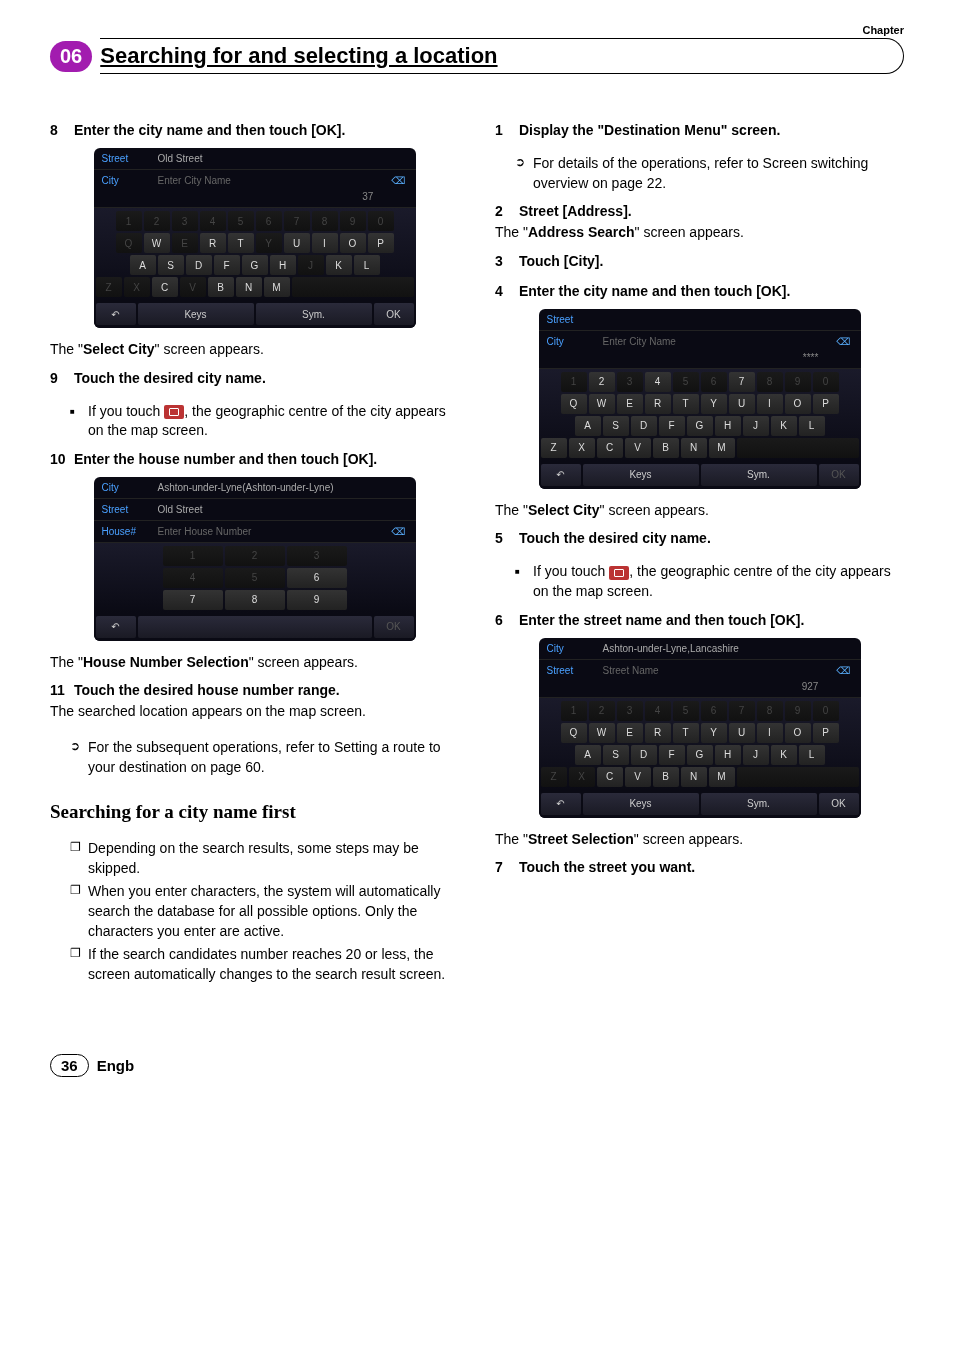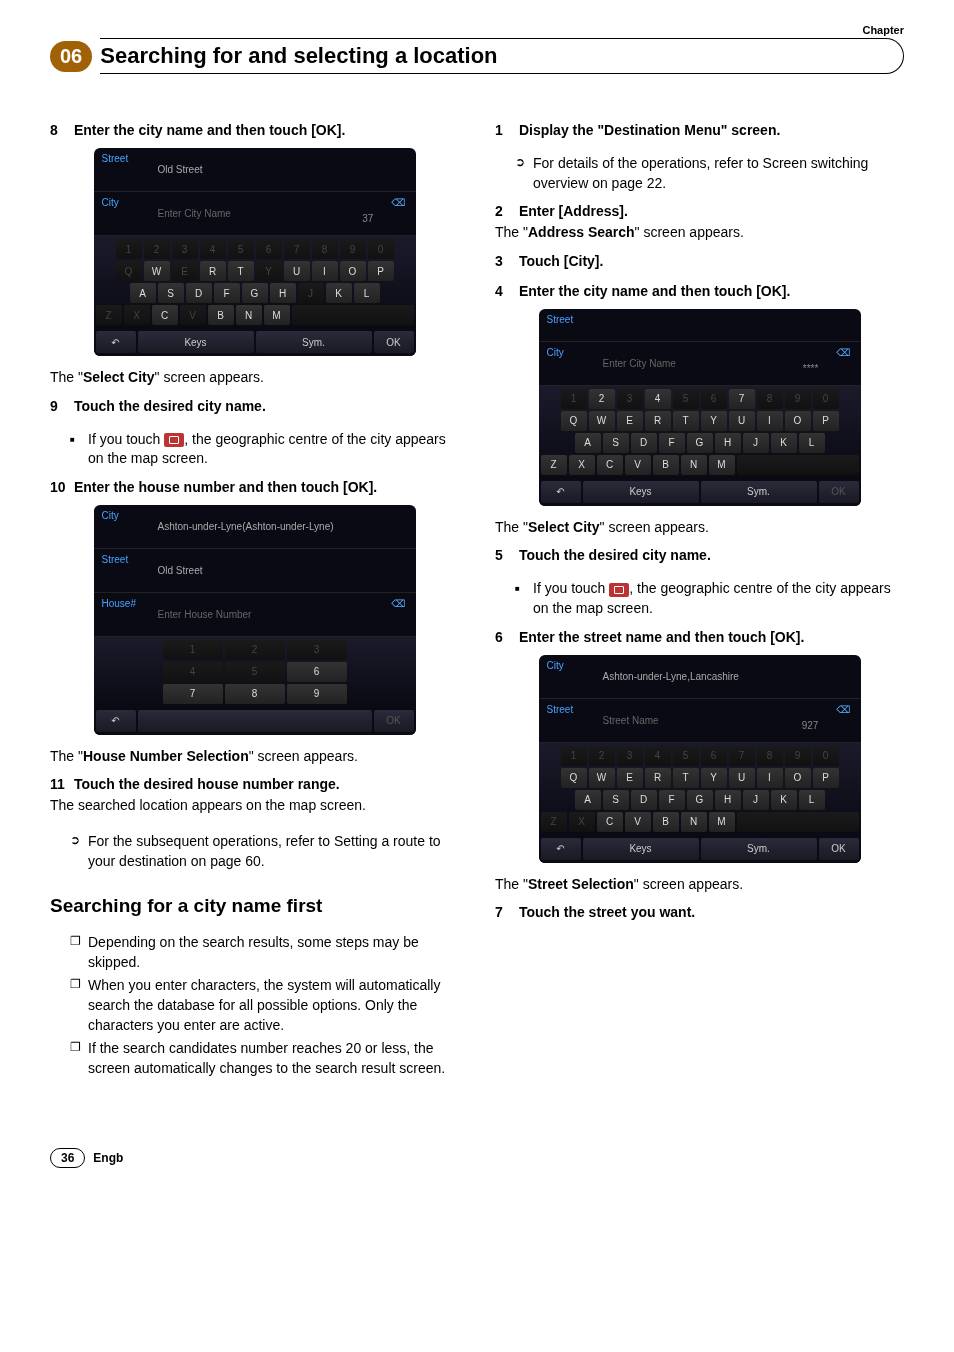--- a/index.html
+++ b/index.html
@@ -1,58 +1,58 @@
 <!DOCTYPE html>
 <html><head>
 <meta charset="utf-8">
 <style>
   * { margin: 0; padding: 0; box-sizing: border-box; }
   body { font-family: Arial, Helvetica, sans-serif; background: #fff; color: #000; font-size: 14px; width: 954px; }
   .page { padding: 24px 50px 40px 50px; position: relative; }
 
   .chapter-label { font-size: 11px; font-weight: bold; text-align: right; }
   .header-bar { display: flex; align-items: center; margin-top: 2px; margin-bottom: 40px; }
-  .chapter-badge { background: #a16207; color: #fff; border-radius: 999px; padding: 4px 10px; font-size: 20px; font-weight: bold; margin-right: 8px; }
-  .chapter-title { font-size: 22px; font-weight: bold; }
+  .chapter-badge { background: #a21caf; color: #fff; border-radius: 999px; padding: 4px 10px; font-size: 20px; font-weight: bold; margin-right: 8px; }
+  .chapter-title { font-size: 22px; font-weight: bold; text-decoration: underline; }
   .header-wrap { border: 1px solid #000; border-left: none; border-radius: 0 20px 20px 0; padding: 4px 14px 4px 0; flex:1; display:flex; align-items:center; }
 
   .columns { display: flex; gap: 36px; }
   .col { flex: 1; }
 
   .step-head { font-weight: bold; margin-top: 8px; }
   .step-head .num { display:inline-block; width: 20px; }
   .body-text { margin: 4px 0 10px 0; line-height: 1.4; }
   .body-text .b { font-weight: bold; }
 
   .bullet-list { margin: 16px 0 10px 20px; }
   .bullet-list li { list-style: none; position: relative; padding-left: 18px; line-height: 1.4; margin-bottom: 4px; }
   .bullet-list li::before { content: "❐"; position: absolute; left: 0; top: 0; font-size: 12px; }
   .square-bullet::before { content: "■" !important; font-size: 8px !important; top: 4px !important; }
   .arrow-bullet::before { content: "➲" !important; font-size: 12px !important; }
 
-  .sub-heading { font-size: 19px; font-weight: bold; margin: 24px 0 10px 0; }
+  .sub-heading { font-size: 19px; font-weight: bold; margin: 24px 0 10px 0; font-family: Liberation Serif, serif; }
 
   .screenshot { width: 322px; margin: 10px auto 12px auto; border-radius: 6px; overflow: hidden; background: #0a0a14; color: #ccc; font-size: 10px; }
   .ss-row { display:flex; border-bottom:1px solid #222; }
   .ss-label { color:#4aa0ff; padding:5px 8px; width:56px; font-size:10px; }
-  .ss-field { color:#666; padding:16px 8px; flex:1; font-size:10px; }
+  .ss-field { color:#666; padding:5px 8px; flex:1; font-size:10px; }
   .ss-tag { color:#888; padding:5px 8px;margin-top:16px; }
   .ss-back { color:#5ab0ff; padding:5px 10px; }
   .kb { display:flex; flex-direction:column; gap:2px; padding:3px 2px; background: linear-gradient(#1a1a2a,#0a0a14); }
   .kb-row { display:flex; gap:2px; justify-content:center; }
   .key { background: linear-gradient(#333,#222); color:#ddd; width:26px; height:20px; display:flex; align-items:center; justify-content:center; border-radius:2px; font-size:10px; }
   .key.dim { background: linear-gradient(#1a1a1a,#111); color:#444; }
   .key.wide { width:auto; flex:1; padding:0 8px; }
   .ss-bottom { display:flex; gap:2px; padding:3px 2px; background:#0a0a14; }
   .ss-btn { background: linear-gradient(#2a2a3a,#1a1a24); color:#ccc; flex:1; height:22px; display:flex; align-items:center; justify-content:center; border-radius:2px; font-size:10px; }
   .ss-btn.narrow { flex:0 0 40px; }
   .ss-btn.dim { color:#555; }
 
   .page-number-badge { display:inline-flex; align-items:center; border:1px solid #000; border-radius: 20px; padding: 2px 10px; font-weight:bold; margin-right: 8px; }
-  .footer { margin-top: 60px; display:flex; align-items:center; font-size:12px; }
+  .footer { margin-top: 60px; display:flex; align-items:center; font-size:15px; }
   .footer .lang { font-weight: bold; }
 
   .inline-icon { display:inline-block; width:20px; height:14px; background:#b33; border-radius:2px; vertical-align:middle; position:relative; }
   .inline-icon::after { content:""; position:absolute; left:5px; top:3px; width:8px; height:6px; border:1px solid #fff; border-radius:1px; }
 </style>
 </head>
 <body>
 
 <div class="page">
   <div class="chapter-label">Chapter</div>
@@ -225,21 +225,21 @@
         <span>Display the "Destination Menu" screen.</span>
       </div>
       <ul class="bullet-list">
         <li class="arrow-bullet">
           <span>For details of the operations, refer to </span><span class="i">Screen switching overview</span><span> on page 22.</span>
         </li>
       </ul>
 
       <div class="step-head">
         <span class="num">2</span>
-        <span>Enter [Address].</span>
+        <span>Street [Address].</span>
       </div>
       <div class="body-text">
         <span>The "</span><span class="b">Address Search</span><span>" screen appears.</span>
       </div>
 
       <div class="step-head">
         <span class="num">3</span>
         <span>Touch [City].</span>
       </div>
 

